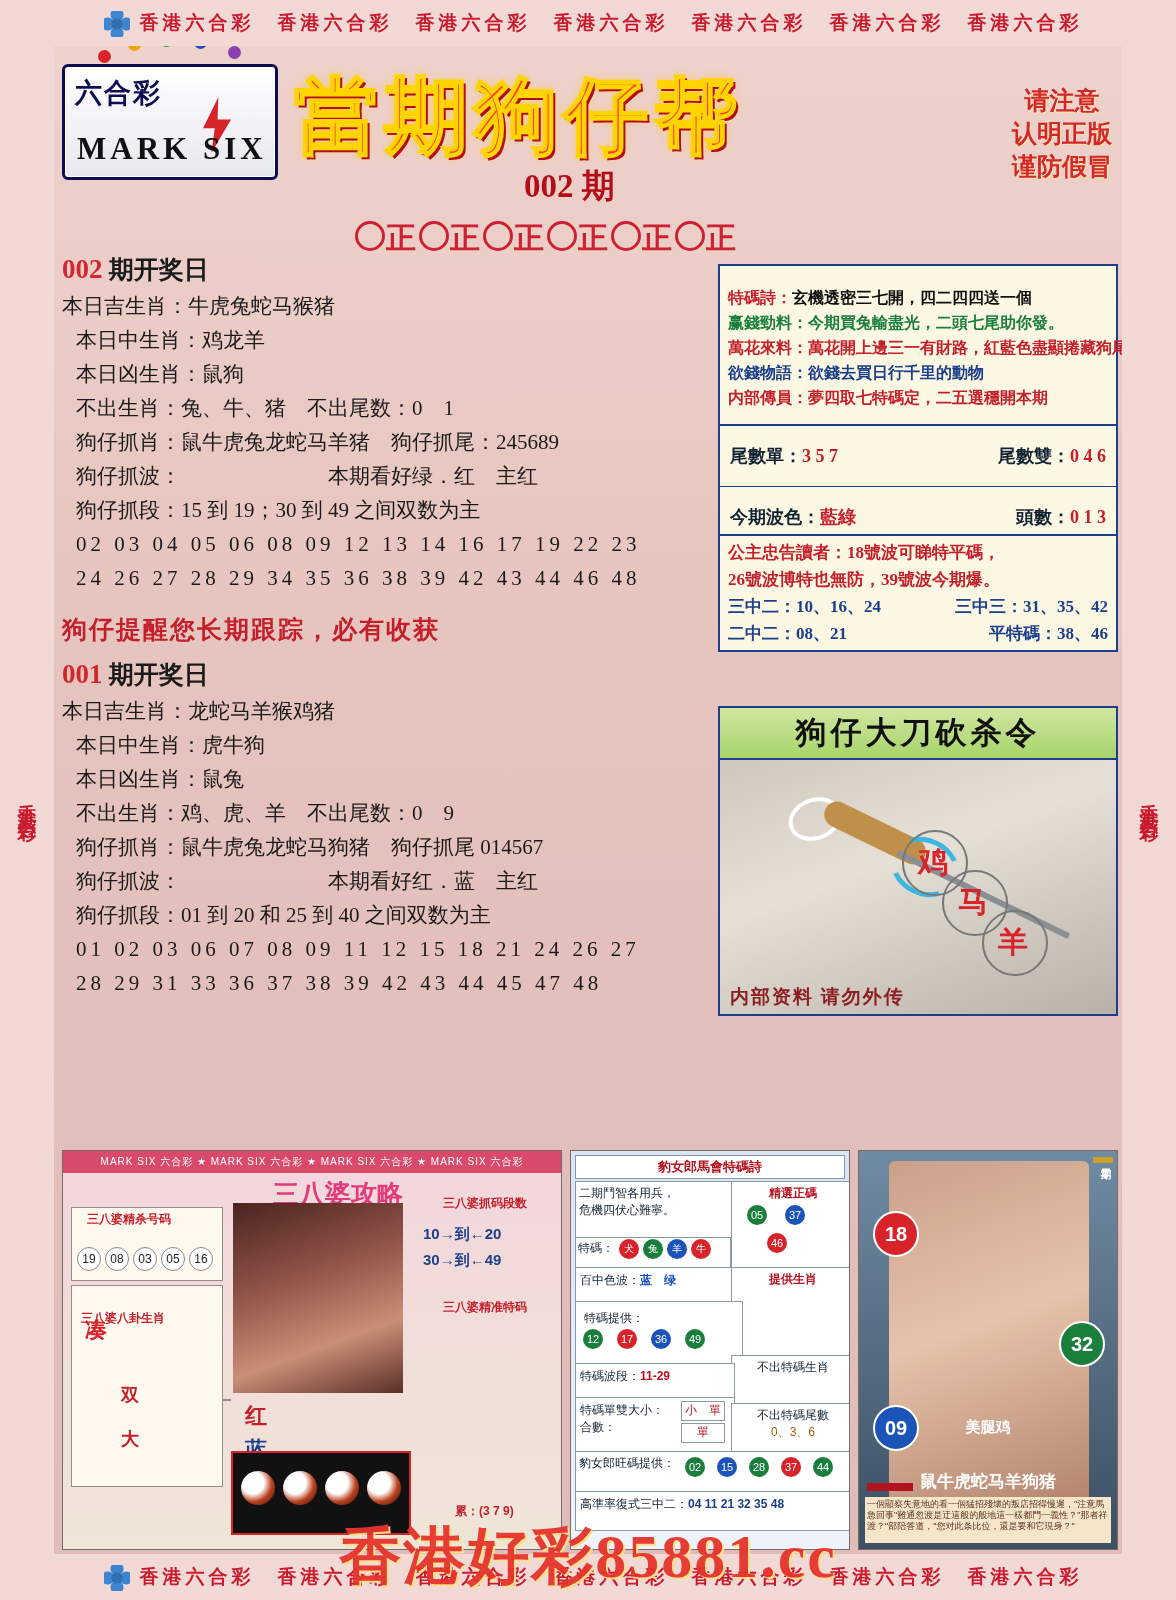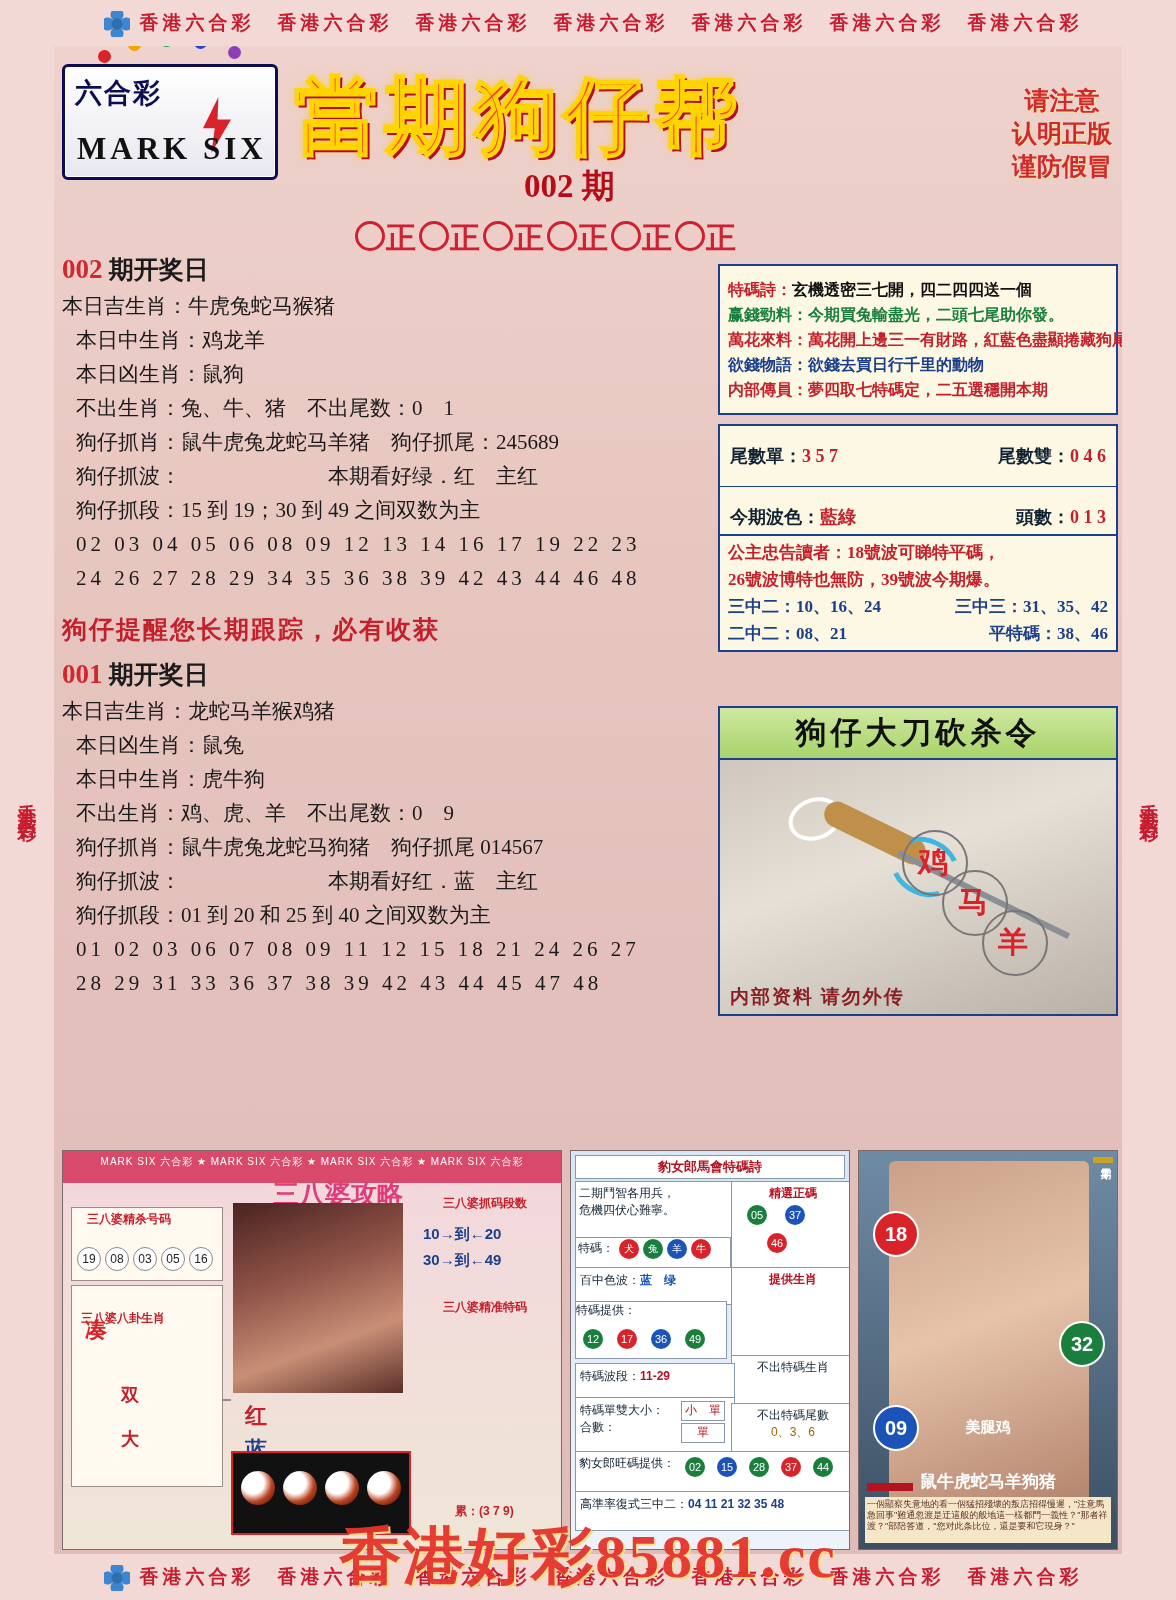--- a/index.html
+++ b/index.html
@@ -125,21 +125,21 @@
   .numbers{letter-spacing:4px;font-size:21px;}
   .remind{
     font-size:25px;color:#c4202c;font-weight:bold;margin:18px 0 10px 0;
     letter-spacing:2px;
   }
 
   
   .poem-box{
     position:absolute;right:4px;top:18px;width:400px;
     border:2px solid #1b3f8b;background:#fdf8e4;
-    padding:11px 8px;box-sizing:border-box;
+    padding:19px 8px;box-sizing:border-box;
   }
   .poem-row{
     font-size:16px;line-height:25px;white-space:nowrap;
     font-family:"Liberation Serif",serif;font-weight:bold;
   }
   .poem-row .k{color:#c4202c;}
   .poem-row.g .k{color:#1a7f3c;}
   .poem-row.b .k{color:#1b3f8b;}
   .poem-row .v{color:#111;}
   .poem-row.g .v{color:#1a7f3c;}
@@ -222,21 +222,21 @@
   }
   .thumb{border:1px solid #7a6a6a;box-sizing:border-box;position:relative;overflow:hidden;}
   .thumb .cap{
     position:absolute;left:0;right:0;bottom:2px;text-align:center;
     font-size:13px;font-weight:bold;color:#b3121f;
   }
   .t1{width:500px;background:linear-gradient(180deg,#f3d6dc,#efe6d7);}
   .t2{width:280px;background:linear-gradient(180deg,#d8e6f5,#eef3fb);}
   .t3{flex:1;background:linear-gradient(180deg,#6f8ba4,#3c4f63);}
 
-  .t1 .strip{position:absolute;left:0;right:0;top:0;height:32px;background:#d94a6a;
+  .t1 .strip{position:absolute;left:0;right:0;top:0;height:22px;background:#d94a6a;
     font-size:10px;color:#fff;line-height:22px;text-align:center;letter-spacing:1px;overflow:hidden;}
   .t1 .ttl{position:absolute;top:24px;left:8px;font-size:26px;font-weight:bold;color:#e23a7a;
     font-family:"Liberation Serif",serif;}
   .t1 .pnl{position:absolute;border:1px solid #9a8a8a;background:#fff9f0;}
   .t1 .lbl{position:absolute;font-size:12px;font-weight:bold;color:#c4202c;}
   .t1 .ball{position:absolute;width:22px;height:22px;border-radius:50%;background:#fff;border:1px solid #888;
     font-size:12px;text-align:center;line-height:22px;color:#222;}
   .t1 .photo{position:absolute;left:170px;top:52px;width:170px;height:190px;
     background:linear-gradient(160deg,#4a2320,#93564a 40%,#c98f76 70%,#5b2f28);}
   .t1 .yin{position:absolute;left:168px;bottom:14px;width:176px;height:80px;background:#111;
@@ -340,22 +340,22 @@
         <div class="indent numbers">02  03  04  05  06  08  09  12  13  14  16  17  19  22  23</div>
         <div class="indent numbers">24  26  27  28  29  34  35  36  38  39  42  43  44  46  48</div>
 
         <div class="remind">狗仔提醒您长期跟踪，必有收获</div>
 
         <div class="sec-title">
           <span class="num">001</span>
           <span>期开奖日</span>
         </div>
         <div class="lead">本日吉生肖：龙蛇马羊猴鸡猪</div>
+        <div class="indent">本日中生肖：虎牛狗</div>
         <div class="indent">本日凶生肖：鼠兔</div>
-        <div class="indent">本日中生肖：虎牛狗</div>
         <div class="indent">不出生肖：鸡、虎、羊　不出尾数：0　9</div>
         <div class="indent">狗仔抓肖：鼠牛虎兔龙蛇马狗猪　狗仔抓尾 014567</div>
         <div class="indent">狗仔抓波：　　　　　　　本期看好红．蓝　主红</div>
         <div class="indent">狗仔抓段：01 到 20 和 25 到 40 之间双数为主</div>
         <div class="indent numbers">01  02  03  06  07  08  09  11  12  15  18  21  24  26  27</div>
         <div class="indent numbers">28  29  31  33  36  37  38  39  42  43  44  45  47  48</div>
       </div>
 
       <div class="poem-box">
         <div class="poem-row">
@@ -487,21 +487,21 @@
         <div class="ball" style="left:96px;top:88px;background:#1b53b8;font-size:10px;">羊</div>
         <div class="ball" style="left:120px;top:88px;background:#d8232a;font-size:10px;">牛</div>
 
         <div class="cell" style="left:4px;top:116px;width:150px;height:28px;padding:4px;">
           <span>百中色波：</span><span style="color:#1b53b8;font-weight:bold;">蓝　绿</span>
         </div>
         <div class="cell" style="left:160px;top:116px;width:116px;height:84px;padding:3px;">
           <div style="text-align:center;color:#b3121f;font-weight:bold;">提供生肖</div>
         </div>
 
-        <div class="cell" style="left:4px;top:150px;width:150px;height:56px;padding:0;">
+        <div class="cell" style="left:4px;top:150px;width:150px;height:56px;padding:8px;">
           <span>特碼提供：</span>
         </div>
         <div class="ball" style="left:12px;top:178px;background:#1a7f3c;">12</div>
         <div class="ball" style="left:46px;top:178px;background:#d8232a;">17</div>
         <div class="ball" style="left:80px;top:178px;background:#1b53b8;">36</div>
         <div class="ball" style="left:114px;top:178px;background:#1a7f3c;">49</div>
 
         <div class="cell" style="left:160px;top:204px;width:116px;height:44px;padding:3px;">
           <div style="text-align:center;">不出特碼生肖</div>
         </div>

